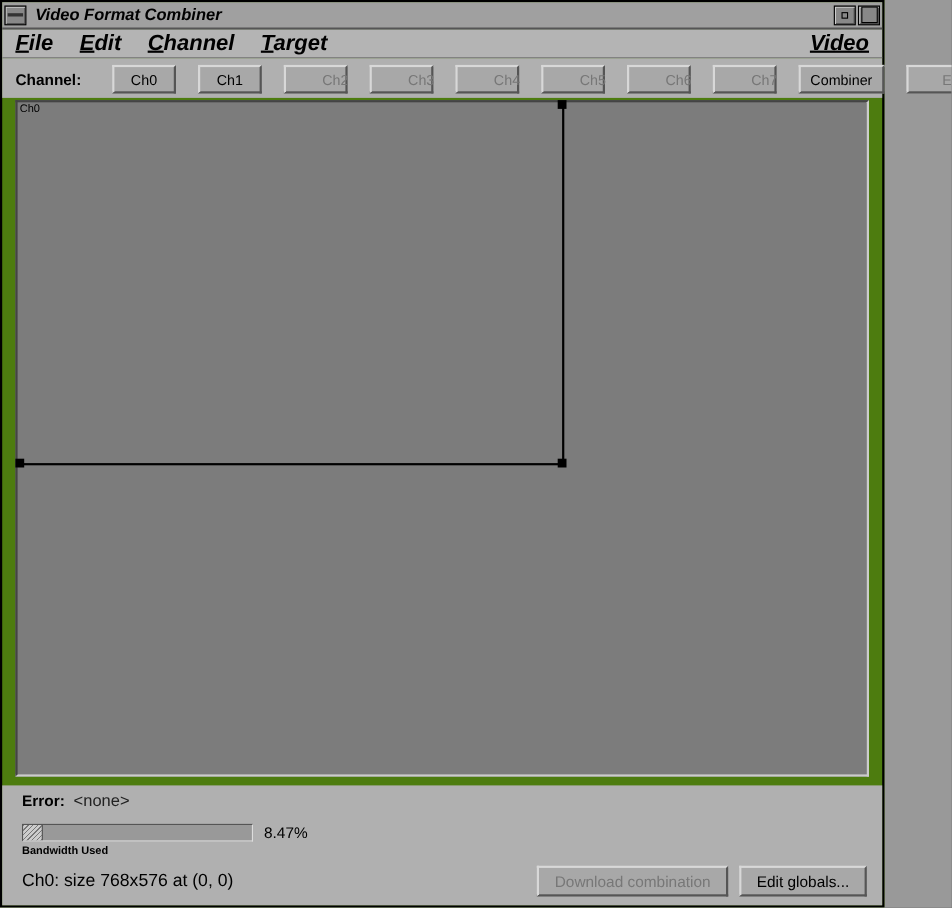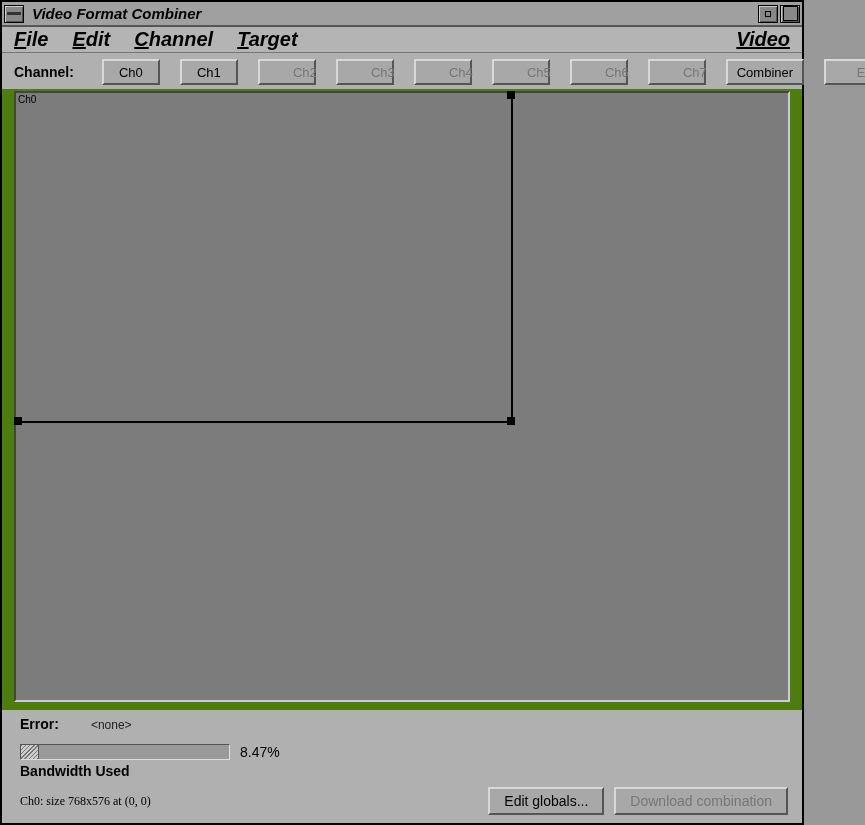--- a/index.html
+++ b/index.html
@@ -170,21 +170,21 @@
   padding: 6px 14px 8px 18px;
   background: #b0b0b0;
 }
 .error-line {
   display: flex;
   align-items: baseline;
   gap: 8px;
   margin-bottom: 12px;
 }
 .error-label { font-weight: bold; font-size: 14px; }
-.error-value { font-size: 12px; color: #222; margin-left: 24px; }
+.error-value { font-size: 15px; color: #222; }
 .meters {
   display: flex;
   gap: 40px;
   margin-bottom: 4px;
 }
 .meter-block { }
 .meter-row {
   display: flex;
   align-items: center;
   gap: 10px;
@@ -200,27 +200,27 @@
   position: relative;
   overflow: hidden;
 }
 .meter-fill {
   position: absolute;
   left: 0; top: 0; bottom: 0;
   background: repeating-linear-gradient(135deg, #777 0px, #777 1px, #ccc 1px, #ccc 3px);
   border-right: 1px solid #555;
 }
 .meter-pct { font-size: 14px; }
-.meter-label { font-weight: bold; font-size: 14px; margin-top: 3px; }
+.meter-label { font-weight: bold; font-size: 10px; margin-top: 3px; }
 .bottom-row {
   display: flex;
   align-items: center;
   margin-top: 8px;
 }
-.status-text { font-size: 12px; color: #000; flex: 1; font-family: Liberation Serif, serif; }
+.status-text { font-size: 16px; color: #000; flex: 1; }
 .action-btn {
   height: 28px;
   padding: 0 14px;
   background: #a8a8a8;
   border-top: 2px solid #d8d8d8;
   border-left: 2px solid #d8d8d8;
   border-bottom: 2px solid #555;
   border-right: 2px solid #555;
   font-size: 14px;
   display: flex;
@@ -288,17 +288,17 @@
           </div>
           <span class="meter-pct">8.47%</span>
         </div>
         <div class="meter-label">Bandwidth Used</div>
       </div>
 
     </div>
 
     <div class="bottom-row">
       <span class="status-text">Ch0: size 768x576 at (0, 0)</span>
+      <div class="action-btn disabled">Download combination</div>
       <div class="action-btn">Edit globals...</div>
-      <div class="action-btn disabled">Download combination</div>
     </div>
   </div>
 </div>
 
 </body></html>

